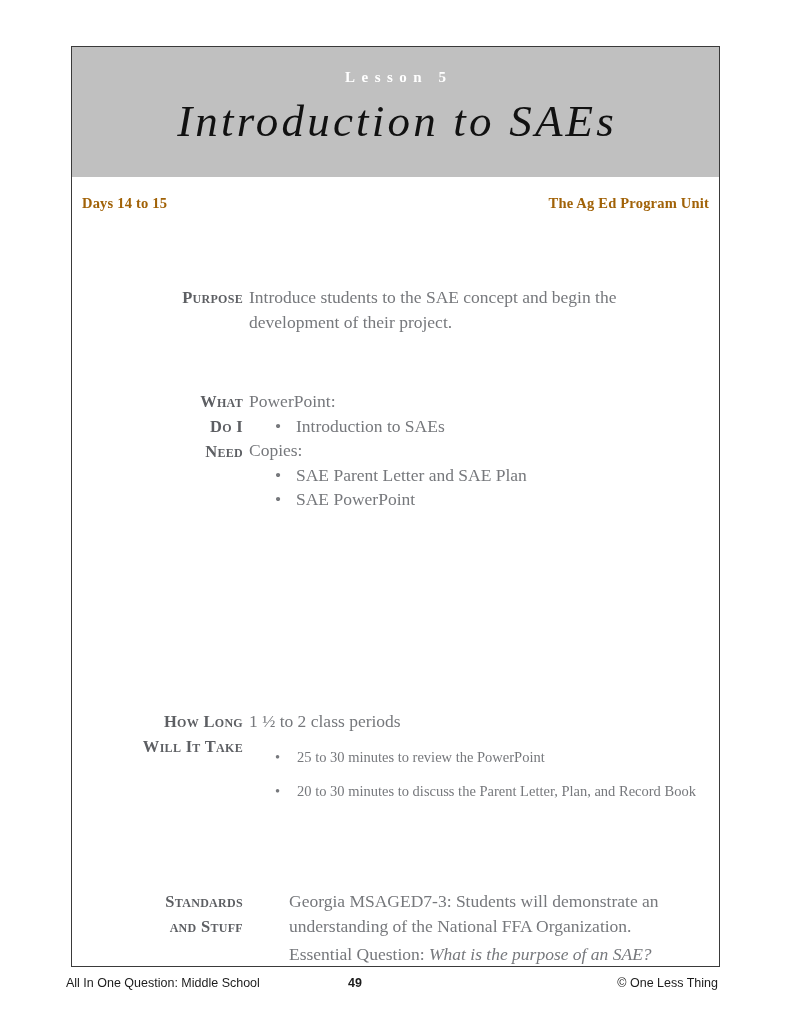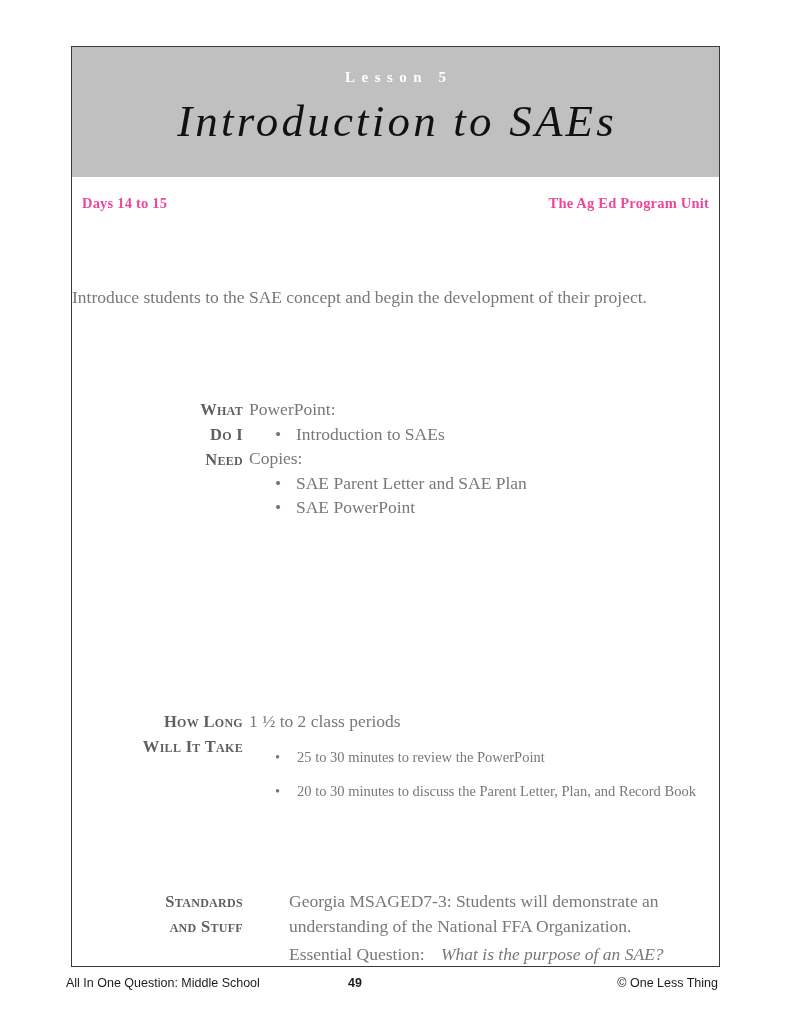--- a/index.html
+++ b/index.html
@@ -74,21 +74,21 @@
     top: 148px;
     left: 10px;
     right: 10px;
     height: 24px;
     display: flex;
     justify-content: space-between;
     align-items: baseline;
     font-family: "Liberation Serif", serif;
     font-weight: bold;
     font-size: 14.5px;
-    color: #ec4899;
+    color: #a16207;
     letter-spacing: 0.2px;
   }
 
   
   .content {
     position: absolute;
     left: 0;
     top: 178px;
     right: 0;
     bottom: 0;
@@ -150,21 +150,21 @@
     line-height: 21px;
   }
   ul.bullets.small li {
     padding-left: 48px;
     margin-top: 13px;
   }
   ul.bullets.small li .bullet-dot {
     left: 26px;
   }
 
-  .italic { font-style: italic; margin-left: 12px; }
+  .italic { font-style: italic; }
   .spaced-top { margin-top: 9px; }
 
   
   .footer {
     position: absolute;
     left: 66px;
     top: 976px;
     width: 652px;
     height: 18px;
     font-family: "Liberation Sans", sans-serif;
@@ -186,26 +186,29 @@
   </div>
 
   <div class="subtitle-row">
     <span>Days 14 to 15</span>
     <span>The Ag Ed Program Unit</span>
   </div>
 
   <div class="content">
 
     <div class="row" style="top:60px;">
+      <div class="row-label">
+        <span class="lbl-line">Purpose</span>
+      </div>
       <div class="row-body">
         <p>Introduce students to the SAE concept and begin the development of their project.</p>
       </div>
     </div>
 
-    <div class="row" style="top:164px;margin-top:8px;">
+    <div class="row" style="top:164px;">
       <div class="row-label">
         <span class="lbl-line">What</span>
         <span class="lbl-line">Do I</span>
         <span class="lbl-line">Need</span>
       </div>
       <div class="row-body">
         <p>PowerPoint:</p>
         <ul class="bullets">
           <li>
             <span class="bullet-dot">•</span>

